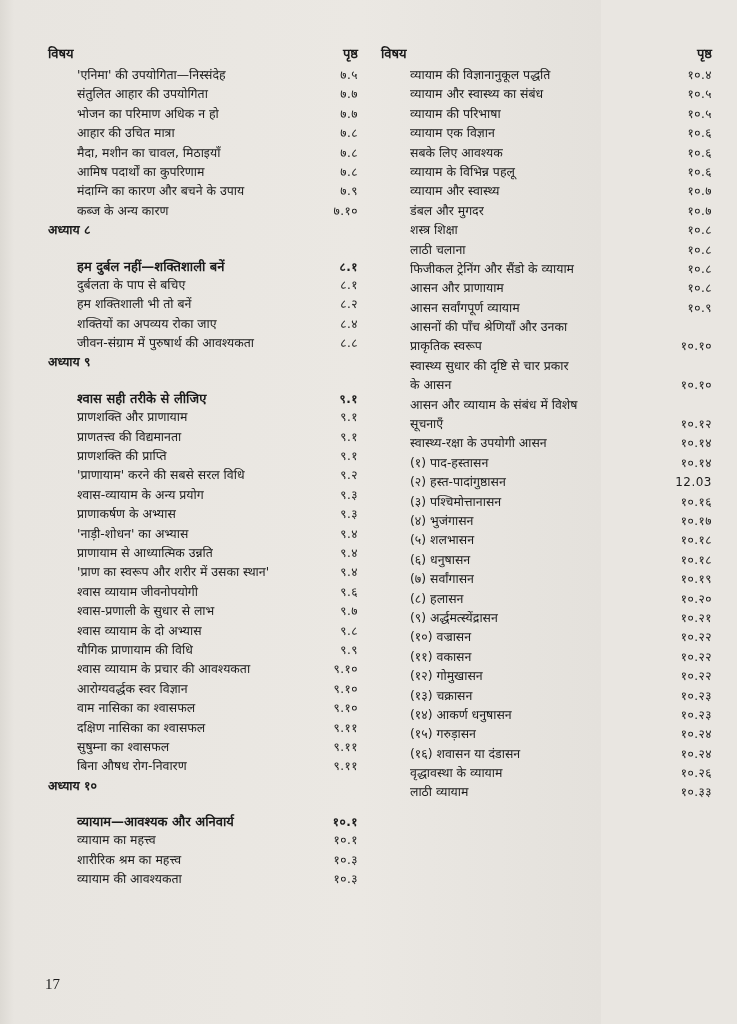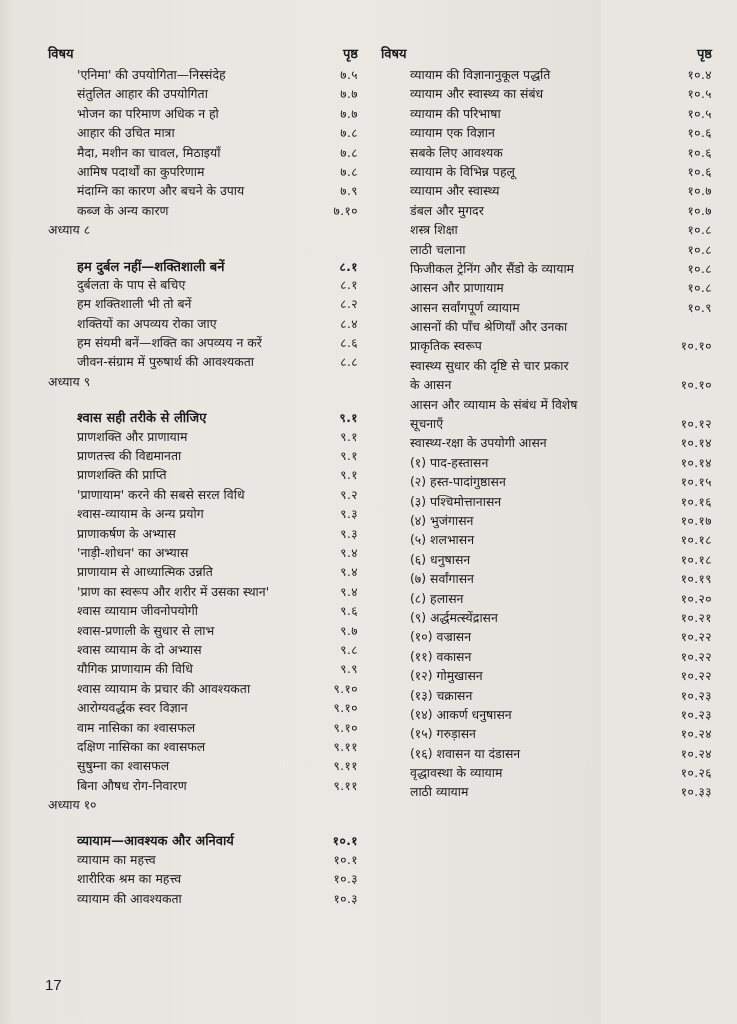--- a/index.html
+++ b/index.html
@@ -14,23 +14,23 @@
     position: absolute; left: 0; top: 0; width: 601px; height: 1024px;
     background: linear-gradient(90deg, #dcd9d3 0px, #e8e5e0 14px, #ebe8e3 60%, #e4e1dc 100%);
   }
   .col { position: absolute; top: 44px; }
   .col.left { left: 48px; width: 310px; }
   .col.right { left: 381px; width: 331px; }
   .hdr { display: flex; justify-content: space-between; height: 22px; font-size: 13px; font-weight: bold; }
   .row { display: flex; justify-content: space-between; align-items: baseline; height: 19.4px; font-size: 12.4px; white-space: nowrap; }
   .row .t { padding-left: 29px; }
   .row.bold { font-weight: bold; font-size: 13px; margin-top: 16px; }
-  .row.chapter .t { padding-left: 0; font-weight: normal; text-align: center; }
+  .row.chapter .t { padding-left: 0; font-weight: bold; text-align: center; }
   .row .p { font-size: 12px; letter-spacing: 0.5px; }
-  .pageno { position: absolute; left: 45px; top: 976px; font-family: Liberation Sans, sans-serif; font-size: 15px; }
+  .pageno { position: absolute; left: 45px; top: 976px; font-family: Liberation Serif, serif; font-size: 15px; }
 </style>
 </head>
 <body>
 
 <div class="page">
   <div class="col left">
     <div class="hdr">
       <span>विषय</span>
       <span>पृष्ठ</span>
     </div>
@@ -81,24 +81,20 @@
         </div>
         <div class="row">
           <span class="t">हम शक्तिशाली भी तो बनें</span>
           <span class="p">८.२</span>
         </div>
         <div class="row">
           <span class="t">शक्तियों का अपव्यय रोका जाए</span>
           <span class="p">८.४</span>
         </div>
         <div class="row">
-          <span class="t">हम संयमी बनें—शक्ति का अपव्यय न करें</span>
-          <span class="p">८.६</span>
-        </div>
-        <div class="row">
           <span class="t">जीवन-संग्राम में पुरुषार्थ की आवश्यकता</span>
           <span class="p">८.८</span>
         </div>
         <div class="row chapter">
           <span class="t">अध्याय ९</span>
           <span class="p"></span>
         </div>
         <div class="row bold">
           <span class="t">श्वास सही तरीके से लीजिए</span>
           <span class="p">९.१</span>
@@ -286,21 +282,21 @@
         <div class="row">
           <span class="t">स्वास्थ्य-रक्षा के उपयोगी आसन</span>
           <span class="p">१०.१४</span>
         </div>
         <div class="row">
           <span class="t">(१) पाद-हस्तासन</span>
           <span class="p">१०.१४</span>
         </div>
         <div class="row">
           <span class="t">(२) हस्त-पादांगुष्ठासन</span>
-          <span class="p">१०.१५</span>
+          <span class="p">12.03</span>
         </div>
         <div class="row">
           <span class="t">(३) पश्चिमोत्तानासन</span>
           <span class="p">१०.१६</span>
         </div>
         <div class="row">
           <span class="t">(४) भुजंगासन</span>
           <span class="p">१०.१७</span>
         </div>
         <div class="row">

